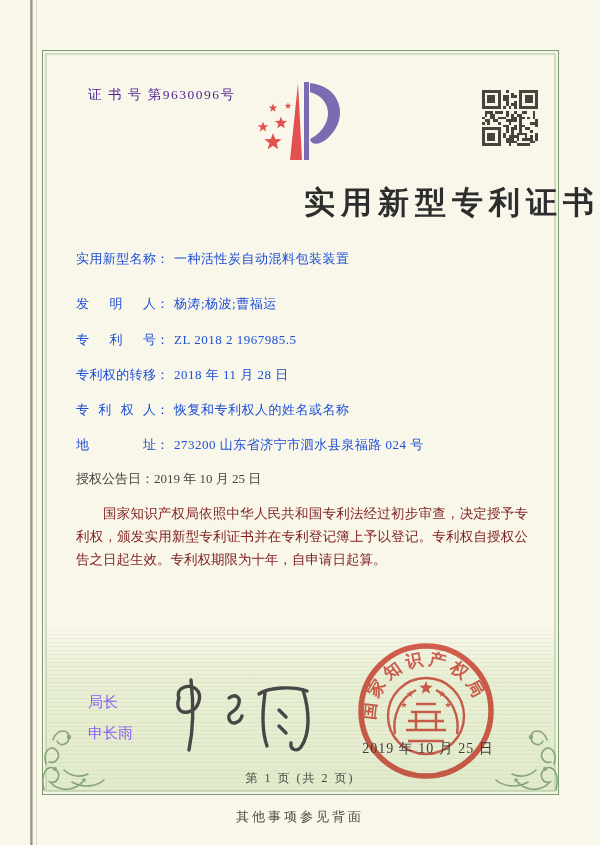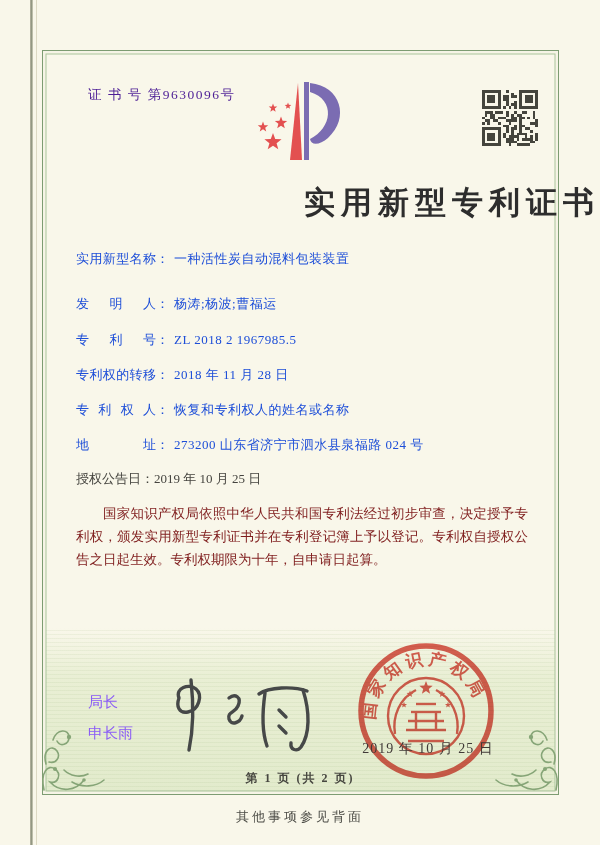--- a/index.html
+++ b/index.html
@@ -51,21 +51,21 @@
   .officer{position:absolute;left:88px;top:686px;font-size:15px;line-height:31px;
     font-family:"Liberation Sans","DejaVu Sans",sans-serif;color:#8b5cf6;z-index:5;}
   .signature{position:absolute;left:155px;top:668px;width:170px;height:95px;z-index:5;}
 
   .seal{position:absolute;left:350px;top:638px;width:152px;height:152px;z-index:6;
     opacity:0.85;mix-blend-mode:multiply;}
   .seal-date{position:absolute;left:348px;top:740px;width:160px;text-align:center;
     font-size:14px;letter-spacing:1px;color:#403а37;color:#403a37;z-index:7;}
 
   .footer-page{position:absolute;left:0;top:770px;width:100%;text-align:center;
-    font-size:12px;letter-spacing:2px;color:#474740;font-weight:bold;}
+    font-size:12px;letter-spacing:2px;color:#474740;}
   .footer-note{position:absolute;left:0;top:808px;width:100%;text-align:center;
     font-size:13px;letter-spacing:3px;color:#4c4c46;}
 </style>
 </head>
 <body>
 
 <div class="page">
 
   <div class="spine"></div>
   <div class="spine2"></div>

